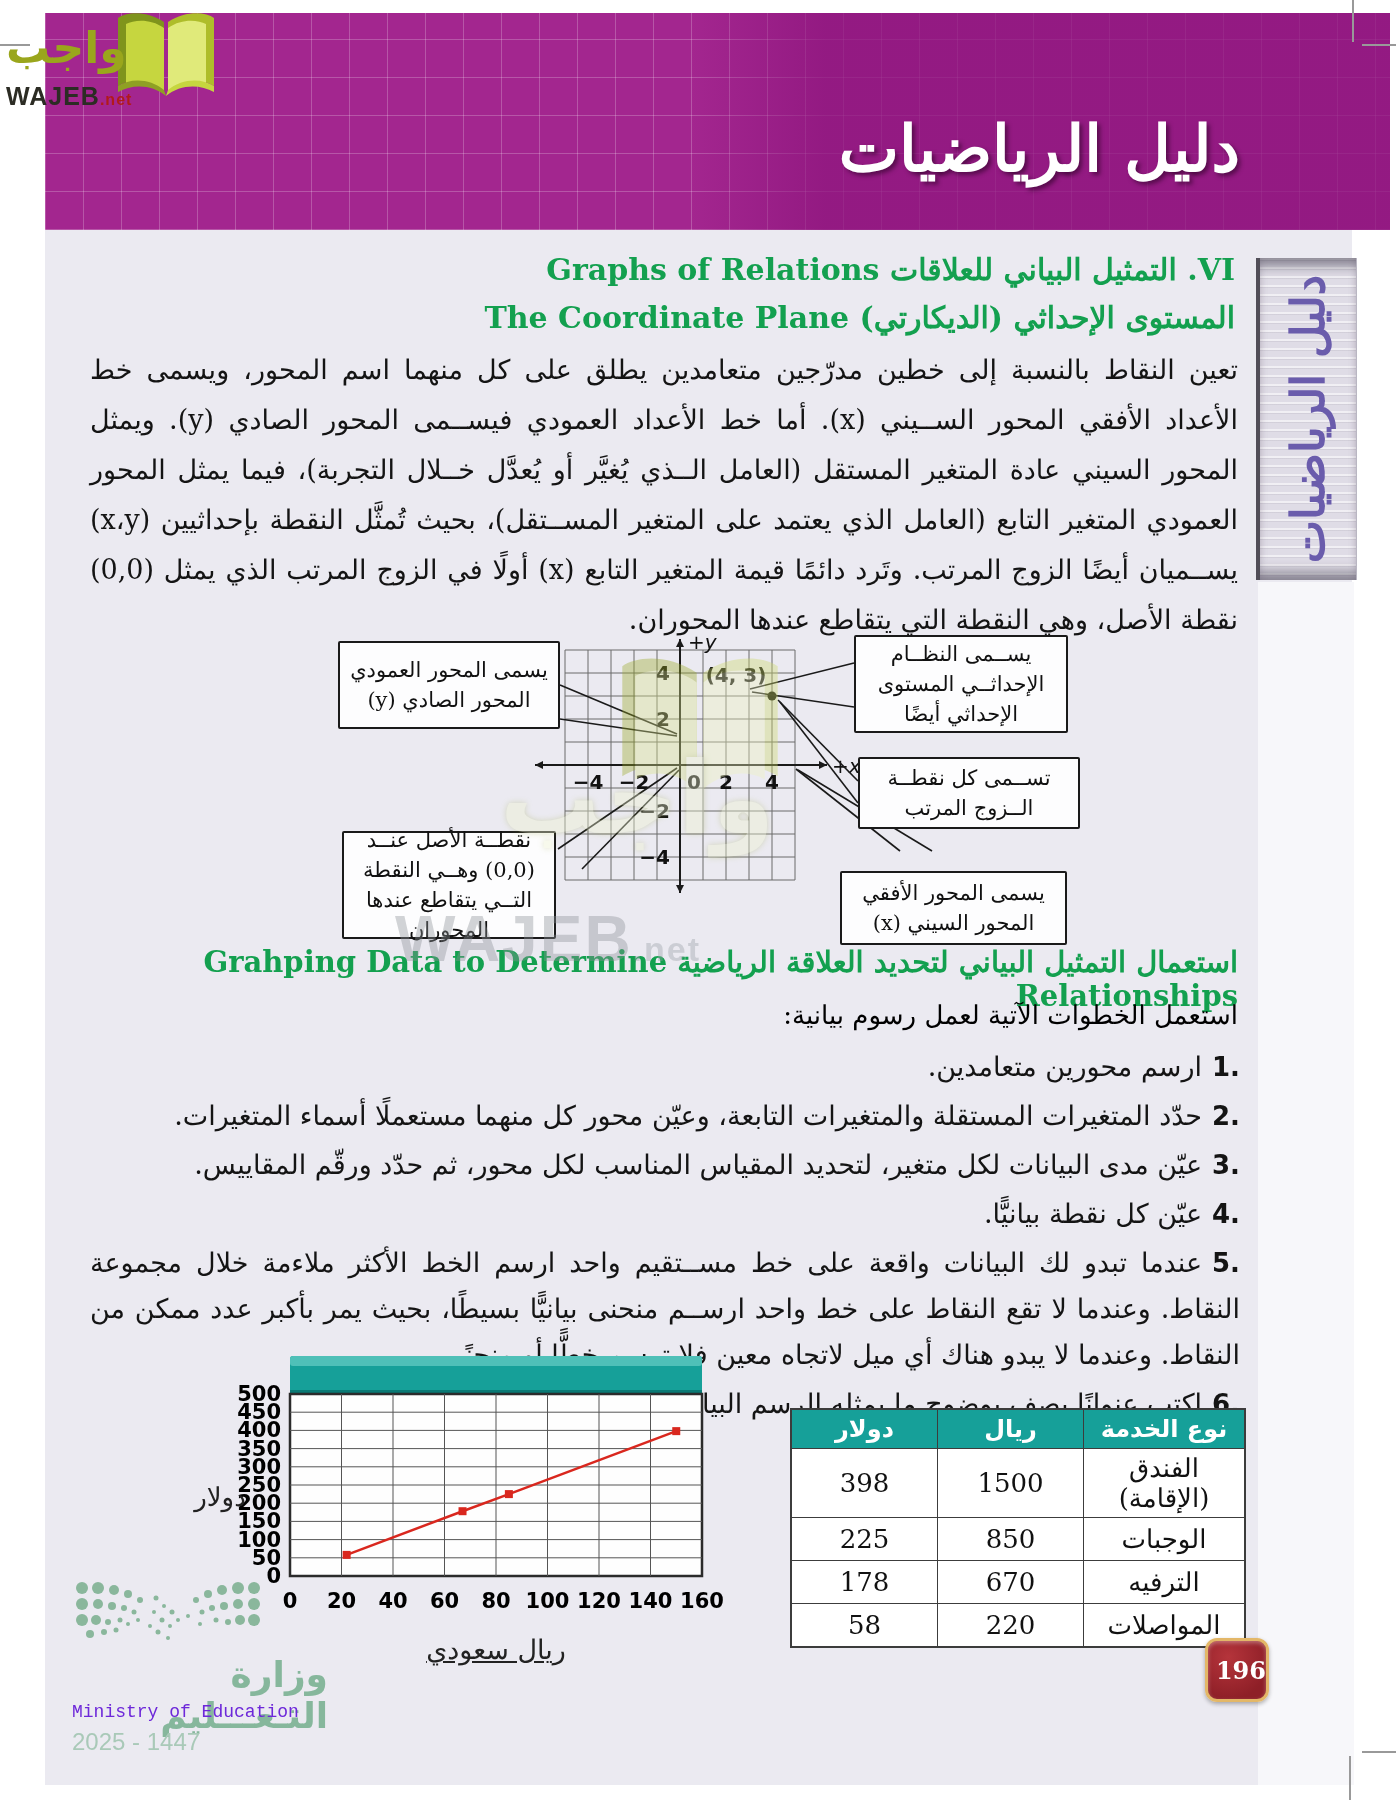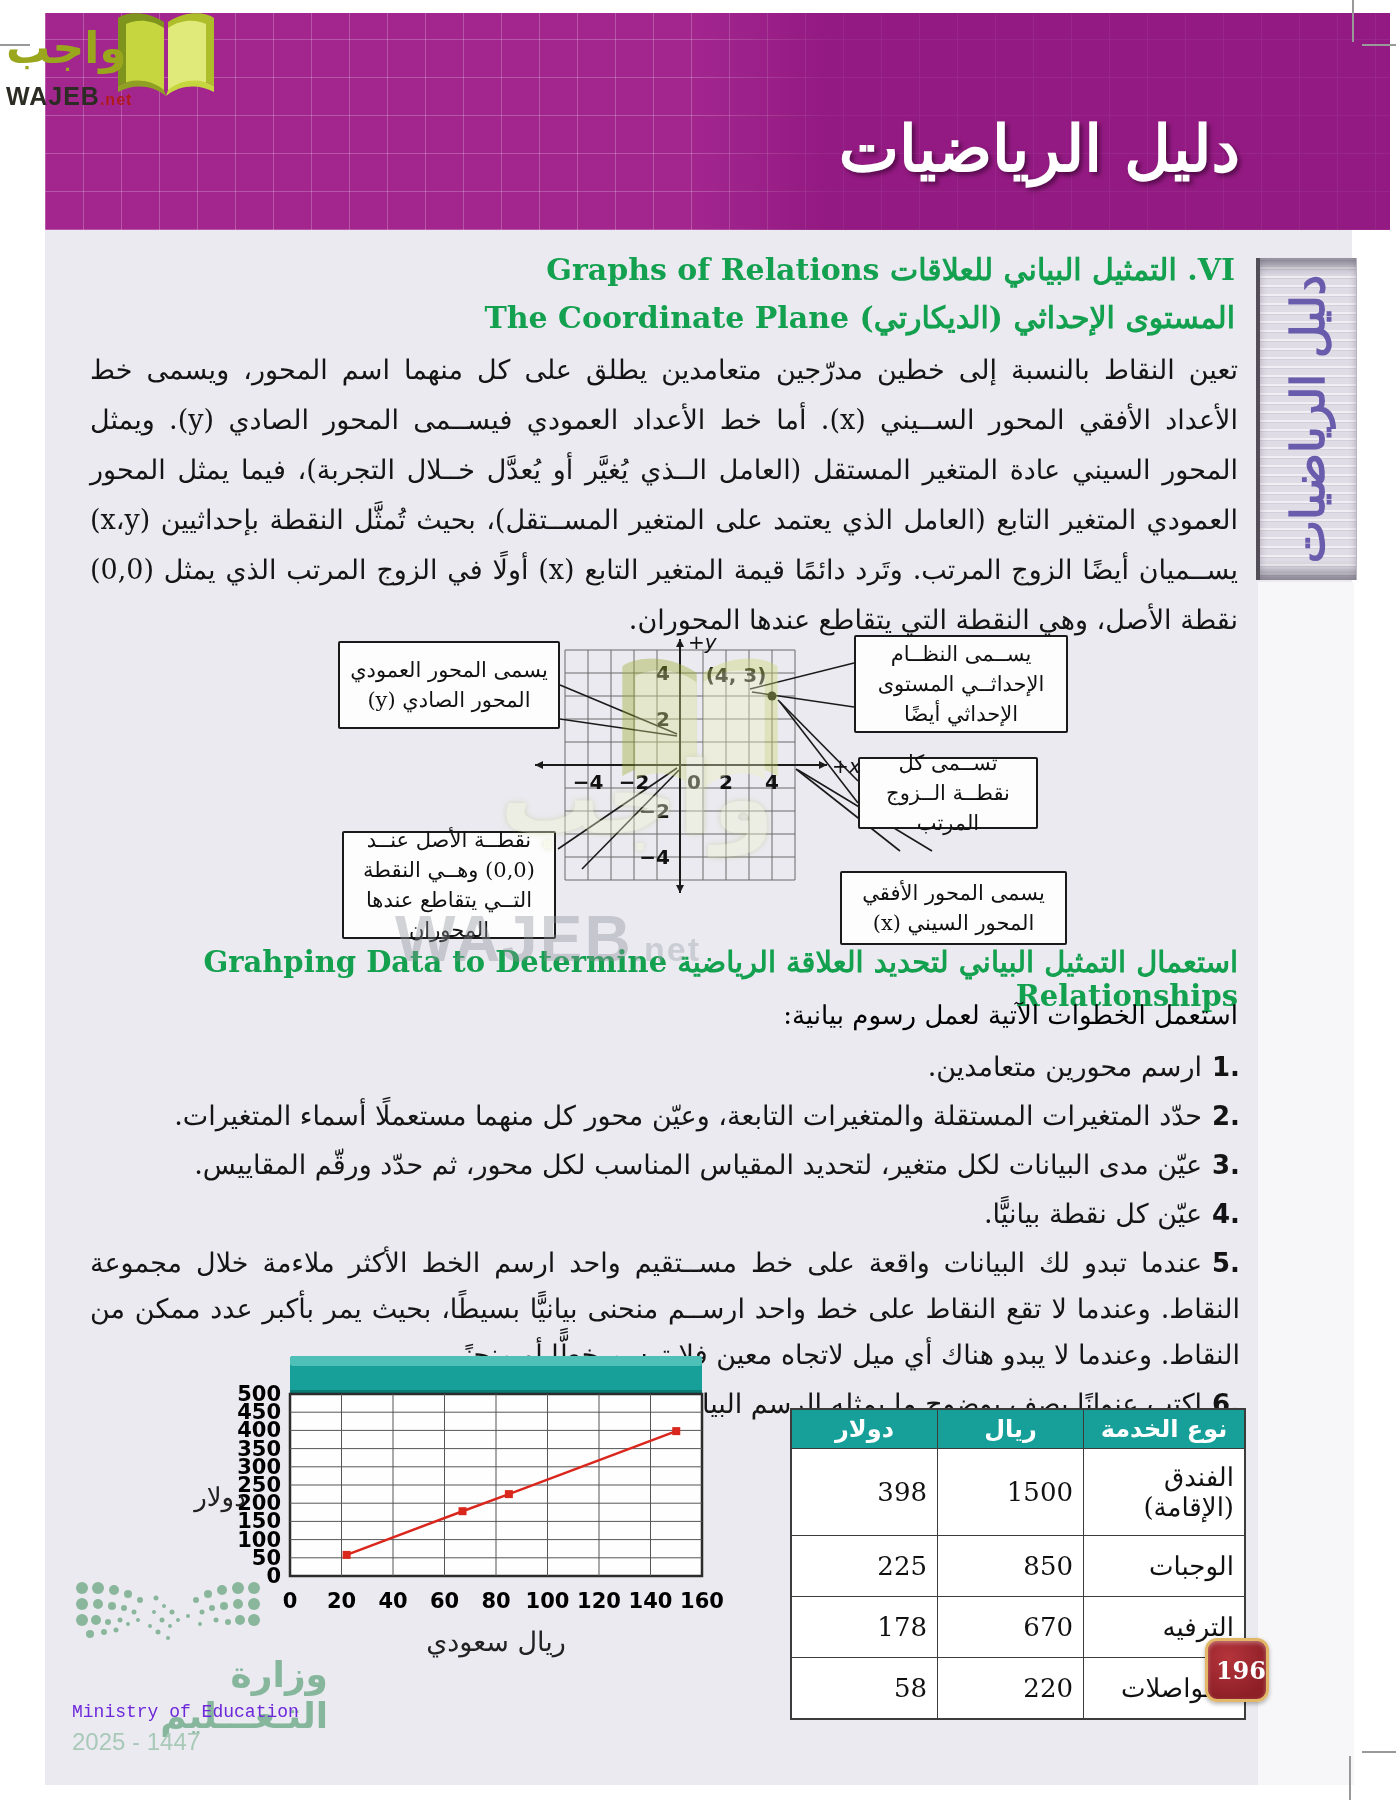--- a/index.html
+++ b/index.html
@@ -56,46 +56,46 @@
   .step{font-size:27px;line-height:46px;text-align:justify;margin-bottom:3px;min-height:45px;}
   .step .num{font-weight:bold;font-family:"DejaVu Sans",sans-serif;margin-left:10px;font-size:26px;}
 
   
   .diagram{left:330px;top:635px;width:745px;height:315px;}
   .callout{position:absolute;background:#fdfdfe;border:2.5px solid #1a1a1a;border-radius:2px;
      font-size:21px;line-height:30px;color:#111;direction:rtl;text-align:center;
      display:flex;align-items:center;justify-content:center;padding:4px 8px;box-sizing:border-box;}
   .co-a{left:8px;top:6px;width:222px;height:88px;}
   .co-b{left:524px;top:0px;width:214px;height:98px;}
-  .co-c{left:528px;top:122px;width:180px;height:72px;}
+  .co-c{left:528px;top:122px;width:222px;height:72px;}
   .co-d{left:12px;top:196px;width:214px;height:108px;}
   .co-e{left:510px;top:212px;width:227px;height:74px;margin-top:24px;}
 
   
   .watermark{left:395px;top:650px;width:440px;height:345px;opacity:.38;pointer-events:none;z-index:60;}
   .watermark .wm-ar{position:absolute;left:105px;top:90px;font-size:100px;font-weight:bold;
      color:#eef4cf;font-family:"DejaVu Sans",sans-serif;text-shadow:0 0 6px rgba(150,160,60,.8);}
   .watermark .wm-en{position:absolute;left:0px;top:252px;font-size:64px;font-weight:bold;color:#8c9196;
      font-family:"Liberation Sans",sans-serif;letter-spacing:2px;}
   .watermark .wm-en .tld{font-size:34px;color:#9aa0a6;}
 
   
   .chart{left:185px;top:1352px;width:540px;height:312px;}
   .chart .ylab{position:absolute;left:0;top:130px;width:70px;font-size:26px;color:#222;
      text-align:center;direction:rtl;}
-  .chart .xlab{position:absolute;left:105px;top:274px;width:412px;font-size:27px;color:#222;
-     text-align:center;direction:rtl;}
+  .chart .xlab{position:absolute;left:105px;top:282px;width:412px;font-size:27px;color:#222;
+     text-align:center;direction:rtl;text-decoration:underline;}
 
   
   .conv-table{left:790px;top:1408px;}
   table.conv{border-collapse:collapse;direction:rtl;background:#fff;border:2.5px solid #3c3c3c;}
   table.conv th{background:#16a099;color:#fff;font-size:24px;font-weight:bold;
      font-family:"DejaVu Sans",sans-serif;height:38px;border:1.5px solid #3c3c3c;padding:0 10px;}
-  table.conv td{font-size:26px;color:#111;height:34px;
-     border:1.5px solid #3c3c3c;padding:13px 10px;}
+  table.conv td{font-size:26px;color:#111;text-align:center;height:34px;
+     border:1.5px solid #3c3c3c;padding:4px 10px;}
   .col-service{width:140px;margin-top:48px;} .col-riyal{width:125px;} .col-dollar{width:125px;}
 
   
   .ministry{left:68px;top:1576px;width:260px;height:170px;}
   .ministry .m-ar{position:absolute;left:4px;top:78px;font-size:36px;font-weight:bold;color:#86b79c;
      direction:rtl;font-family:"DejaVu Sans",sans-serif;}
   .ministry .m-en{position:absolute;left:4px;top:126px;font-size:18px;color:#6d28d9;
      font-family:Liberation Mono, monospace;}
   .ministry .m-yr{position:absolute;left:4px;top:152px;font-size:24px;color:#a9c9b8;
      font-family:"Liberation Sans",sans-serif;}

